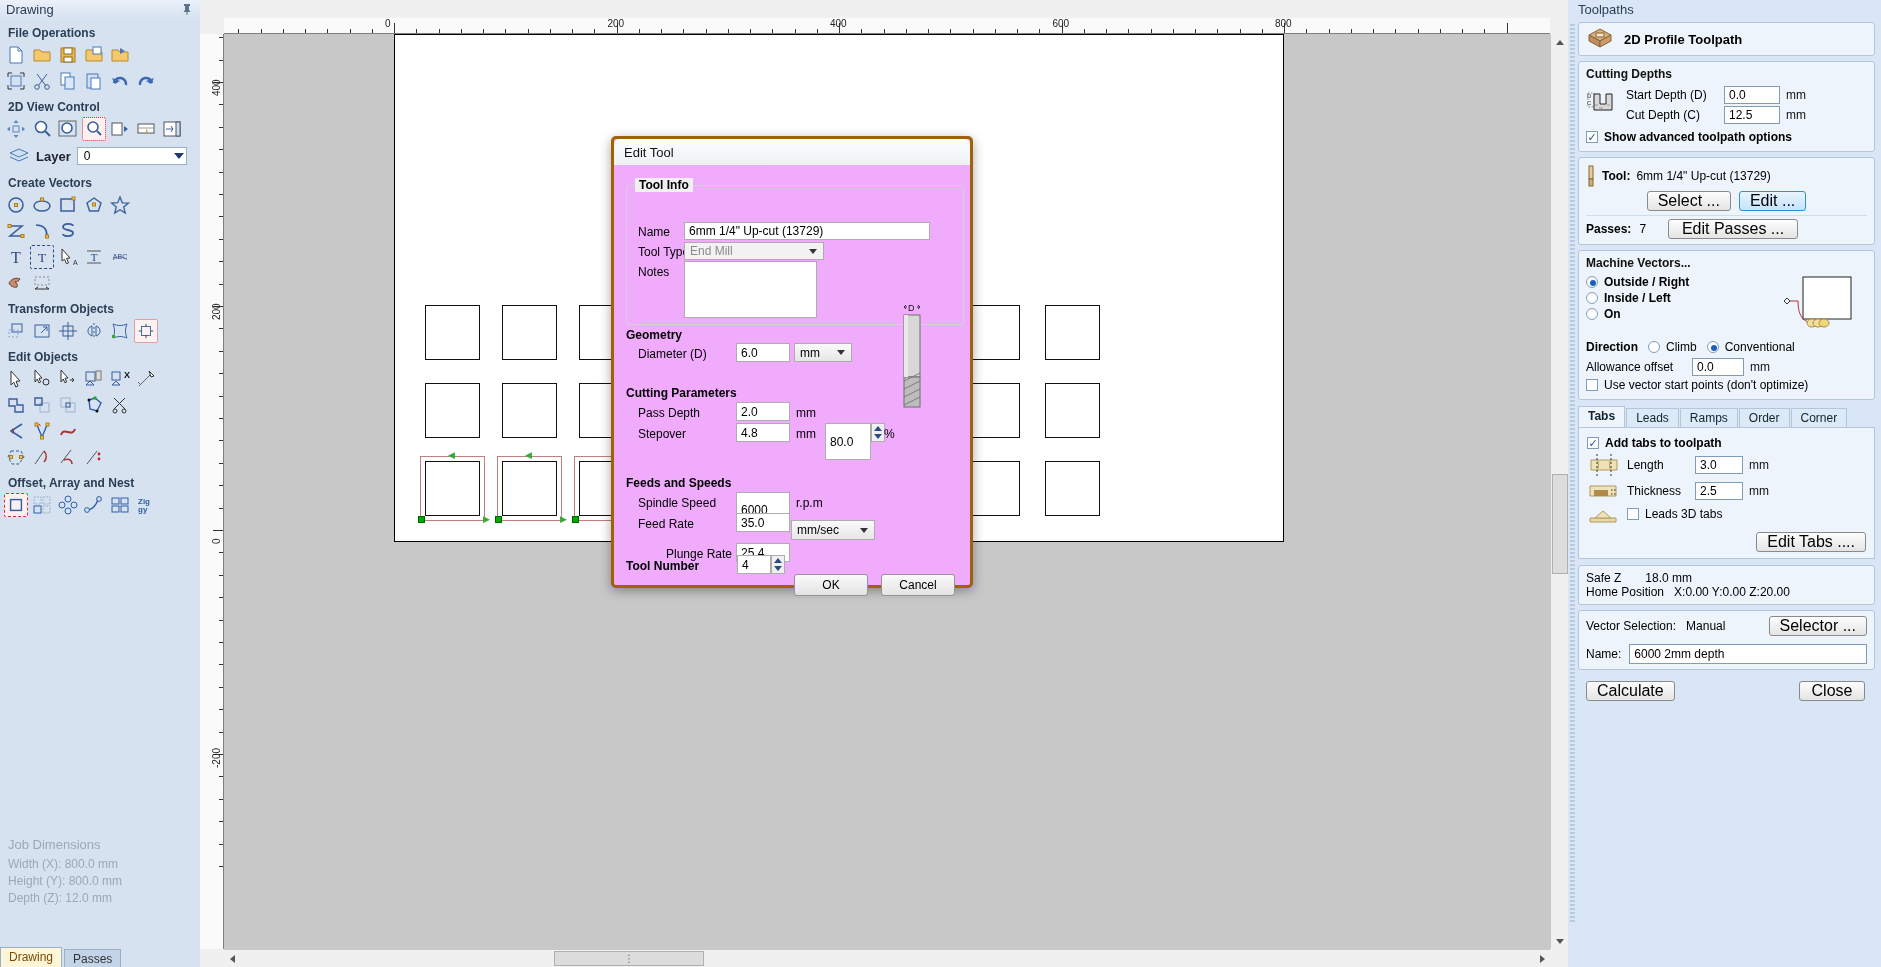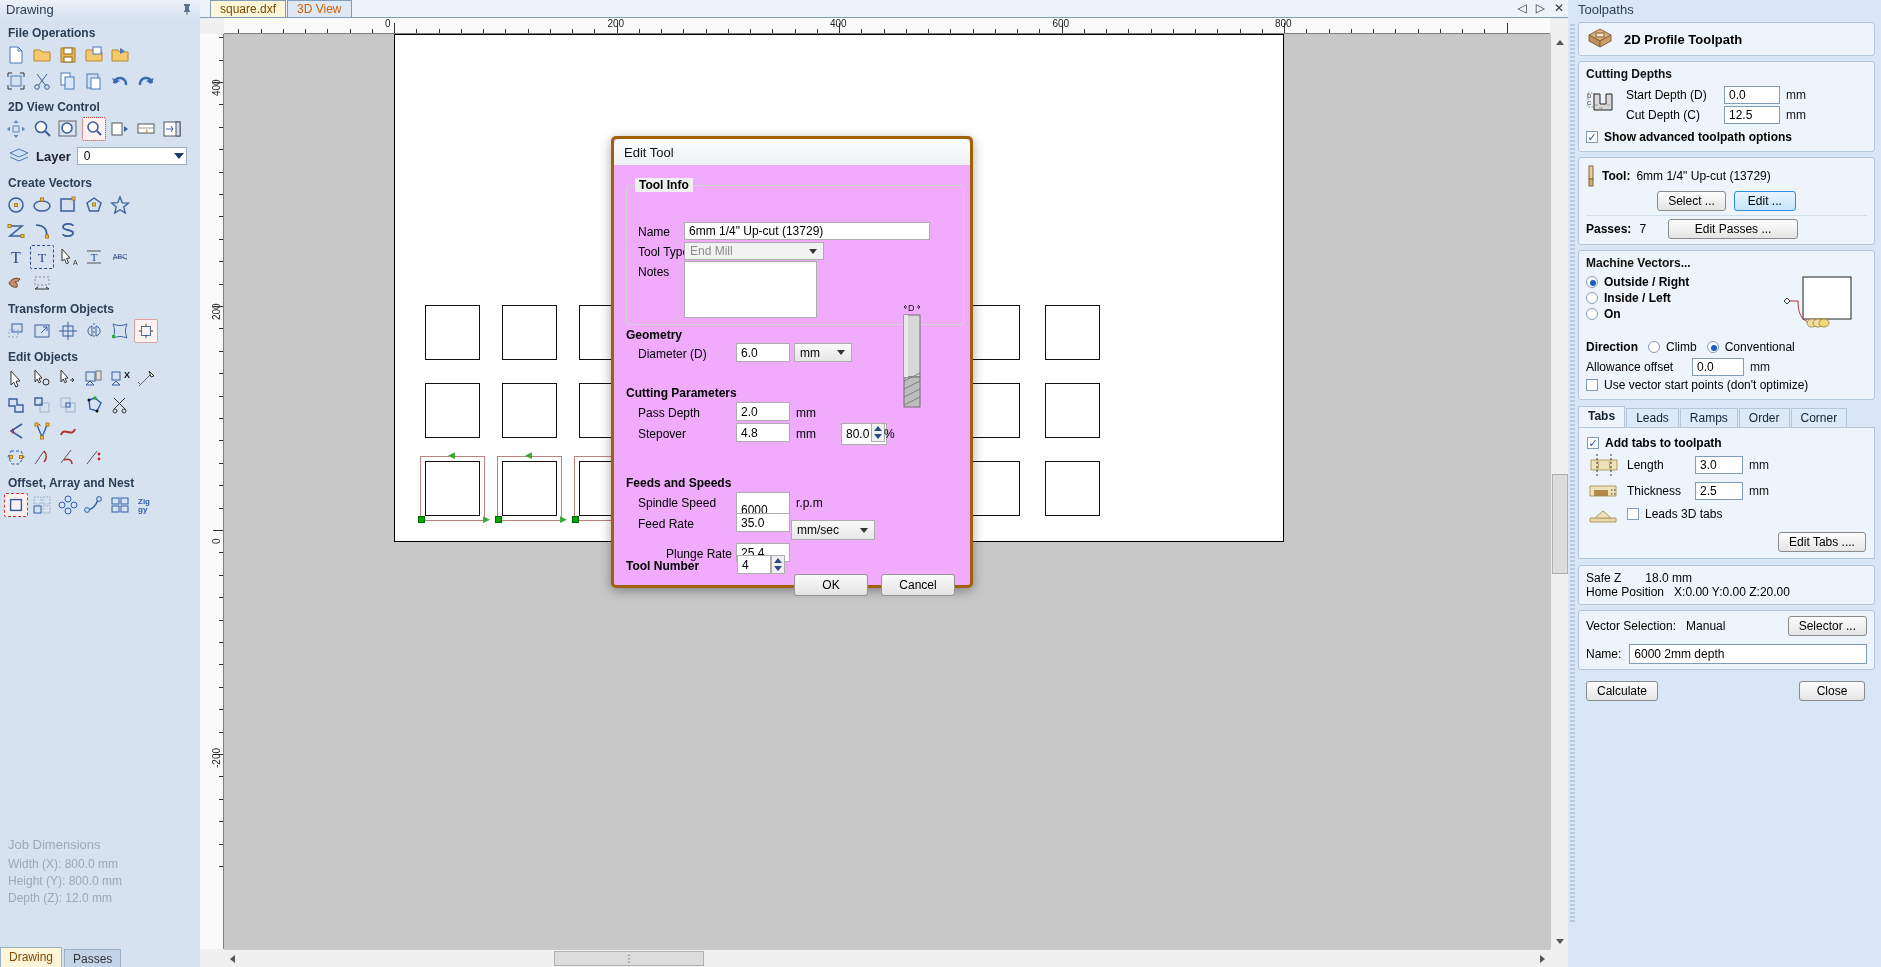--- a/index.html
+++ b/index.html
@@ -174,21 +174,21 @@
   .chk.on::after { content: "\2713"; font-size: 11px; color: #1a4f9c; }
   .radio {
     width: 12px; height: 12px; border: 1px solid #7f9db9; border-radius: 50%;
     background: #fff; display:inline-block; position: relative;
   }
   .radio.on::after {
     content:""; position:absolute; left:3px; top:3px; width:6px; height:6px;
     border-radius:50%; background:#1a5fc0;
   }
   .btn {
-    height: 20px; min-width: 62px; padding: 0 10px; font-size: 12px;
+    height: 20px; min-width: 62px; padding: 0 10px; font-size: 16px;
     background: linear-gradient(to bottom,#fdfdfd,#e4e4e4);
     border: 1px solid #8a8a8a; border-radius: 3px; cursor: default;
     display: inline-flex; align-items: center; justify-content: center;
   }
   .btn.hi {
     background: linear-gradient(to bottom,#e8f4ff,#c6e4fb);
     border-color: #2f90d8;
   }
   .tabstrip { display: flex; align-items: flex-end; margin: 6px 0 0 0; }
   .ttab {
@@ -708,29 +708,20 @@
       <div class="line">Depth  (Z): 12.0 mm</div>
     </div>
 
     <div class="sb-tabs">
       <div class="sb-tab active">Drawing</div>
       <div class="sb-tab">Passes</div>
     </div>
   </div>
 
   <div class="center">
-    <div class="tabbar">
-      <div class="doctab">square.dxf</div>
-      <div class="doctab inactive">3D View</div>
-      <div class="tab-nav">
-        <span>◁</span>
-        <span>▷</span>
-        <span>✕</span>
-      </div>
-    </div>
 
     <div class="canvaswrap">
 
       <div class="ruler-h">
         <div id="hticks">
             <div class="tick" style="left: 14.25px; width: 1px; bottom: 0px; height: 4px;"></div>
             <div class="tick" style="left: 36.5px; width: 1px; bottom: 0px; height: 4px;"></div>
             <div class="tick" style="left: 58.75px; width: 1px; bottom: 0px; height: 4px;"></div>
             <div class="tick" style="left: 81px; width: 1px; bottom: 0px; height: 4px;"></div>
             <div class="tick" style="left: 103.25px; width: 1px; bottom: 0px; height: 4px;"></div>
@@ -1138,21 +1129,21 @@
       </div>
 
       <span class="dhdr" style="left:12px; top:221px;">Cutting Parameters</span>
       <span class="dlbl" style="left:24px; top:241px;">Pass Depth</span>
       <div class="dfld" style="left:122px; top:237px; width:54px; height:19px;">2.0</div>
       <span class="dlbl" style="left:182px; top:241px;">mm</span>
 
       <span class="dlbl" style="left:24px; top:262px;">Stepover</span>
       <div class="dfld" style="left:122px; top:258px; width:54px; height:19px;">4.8</div>
       <span class="dlbl" style="left:182px; top:262px;">mm</span>
-      <div class="dfld" style="left:227px; top:258px; width:46px; height:22px;">80.0</div>
+      <div class="dfld" style="left:211px; top:258px; width:46px; height:37px;">80.0</div>
       <div class="spin" style="left:257px; top:258px; height:19px;">
         <div>
             <i class="arrow-up" style="border-bottom-color:#2a4b86"></i>
           </div>
         <div>
             <i class="arrow-dn" style="border-top-color:#2a4b86"></i>
           </div>
       </div>
       <span class="dlbl" style="left:270px; top:262px;">%</span>
 

